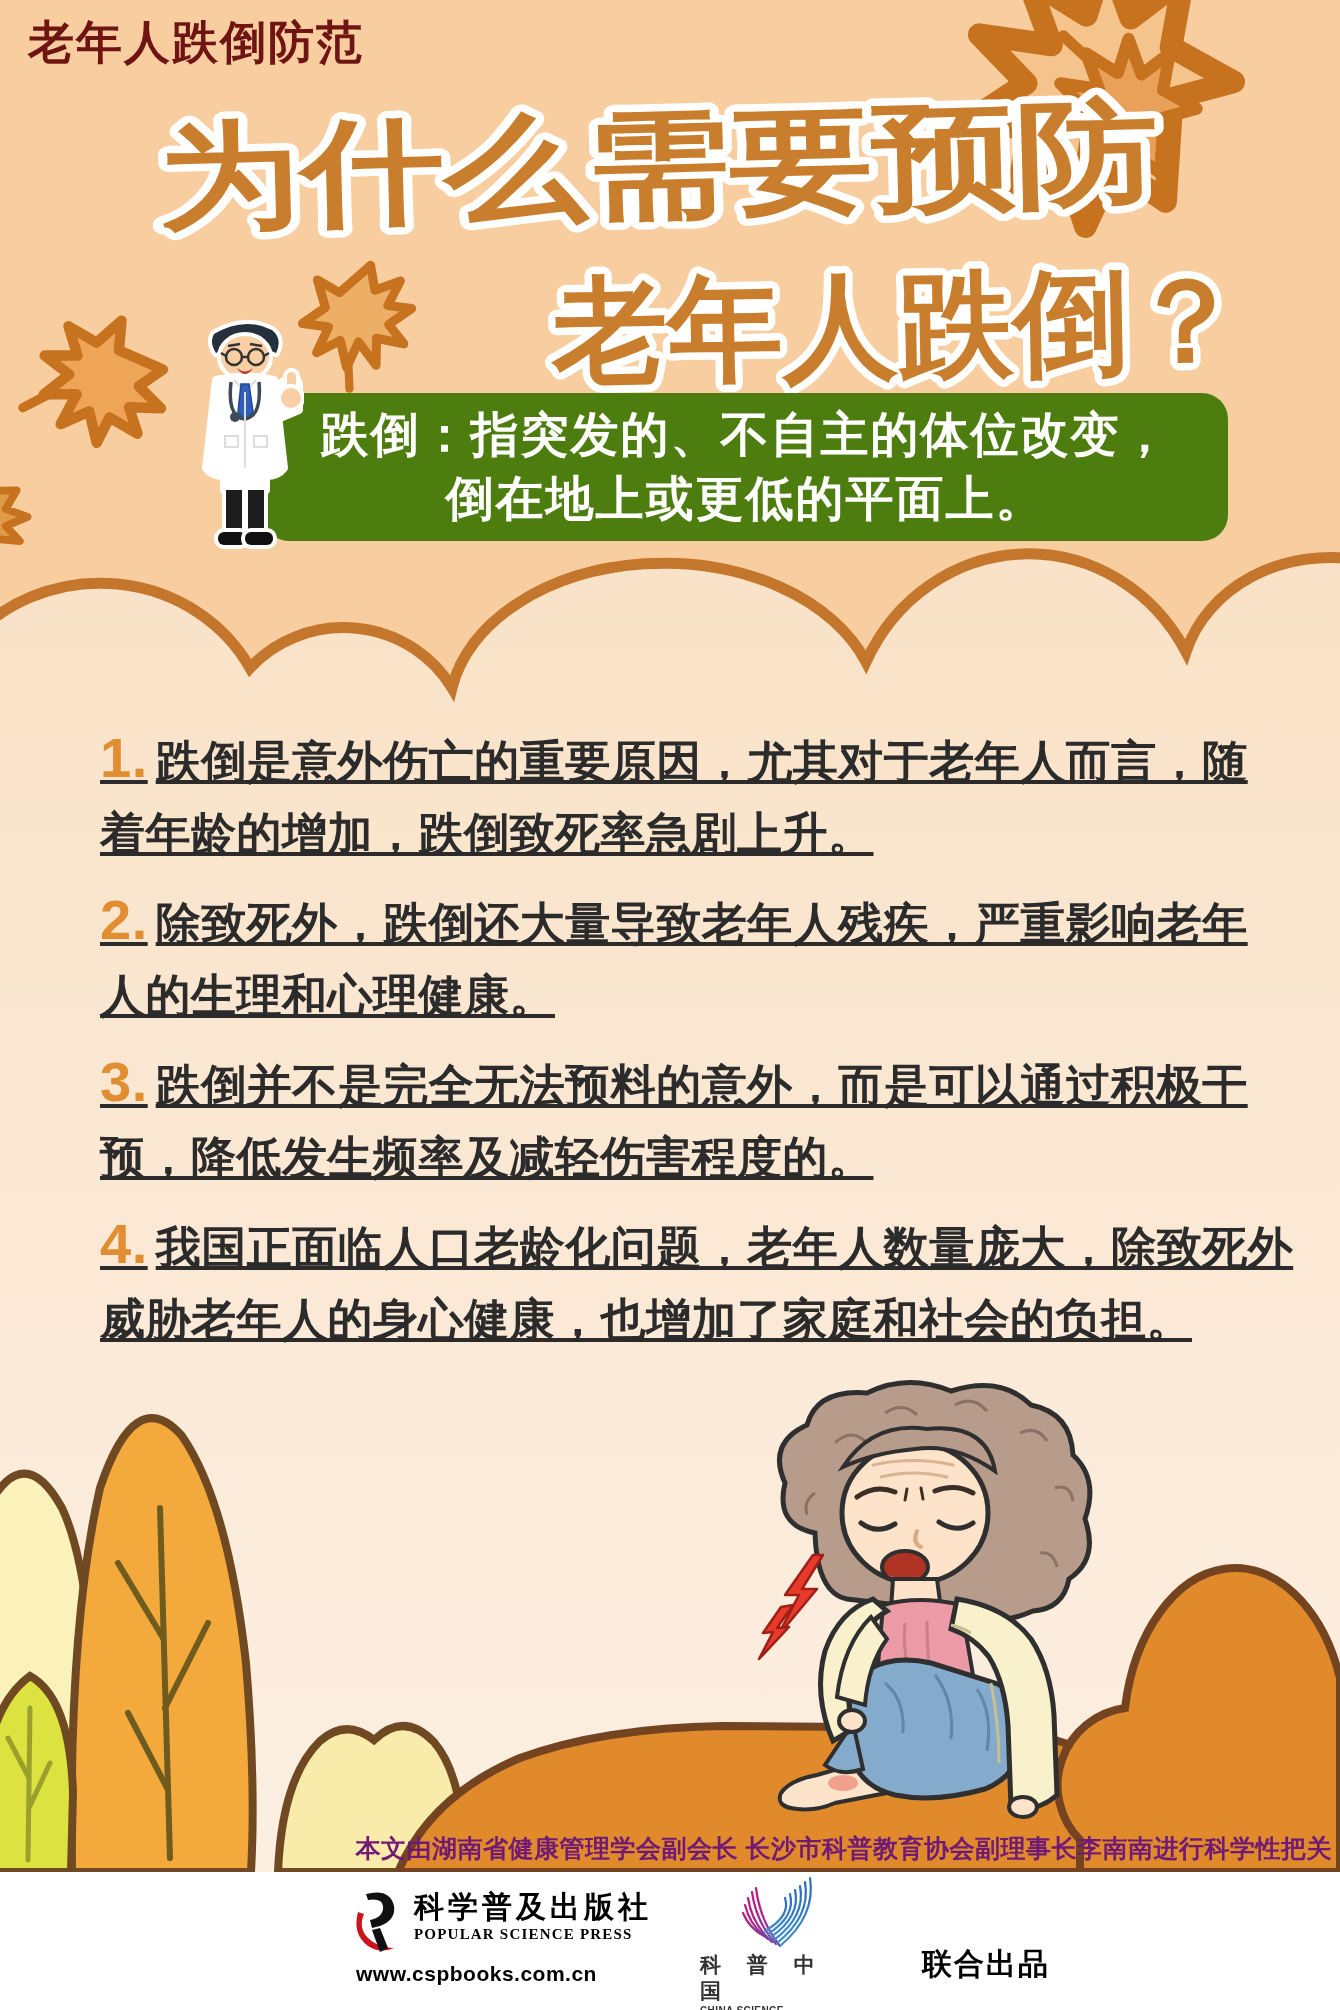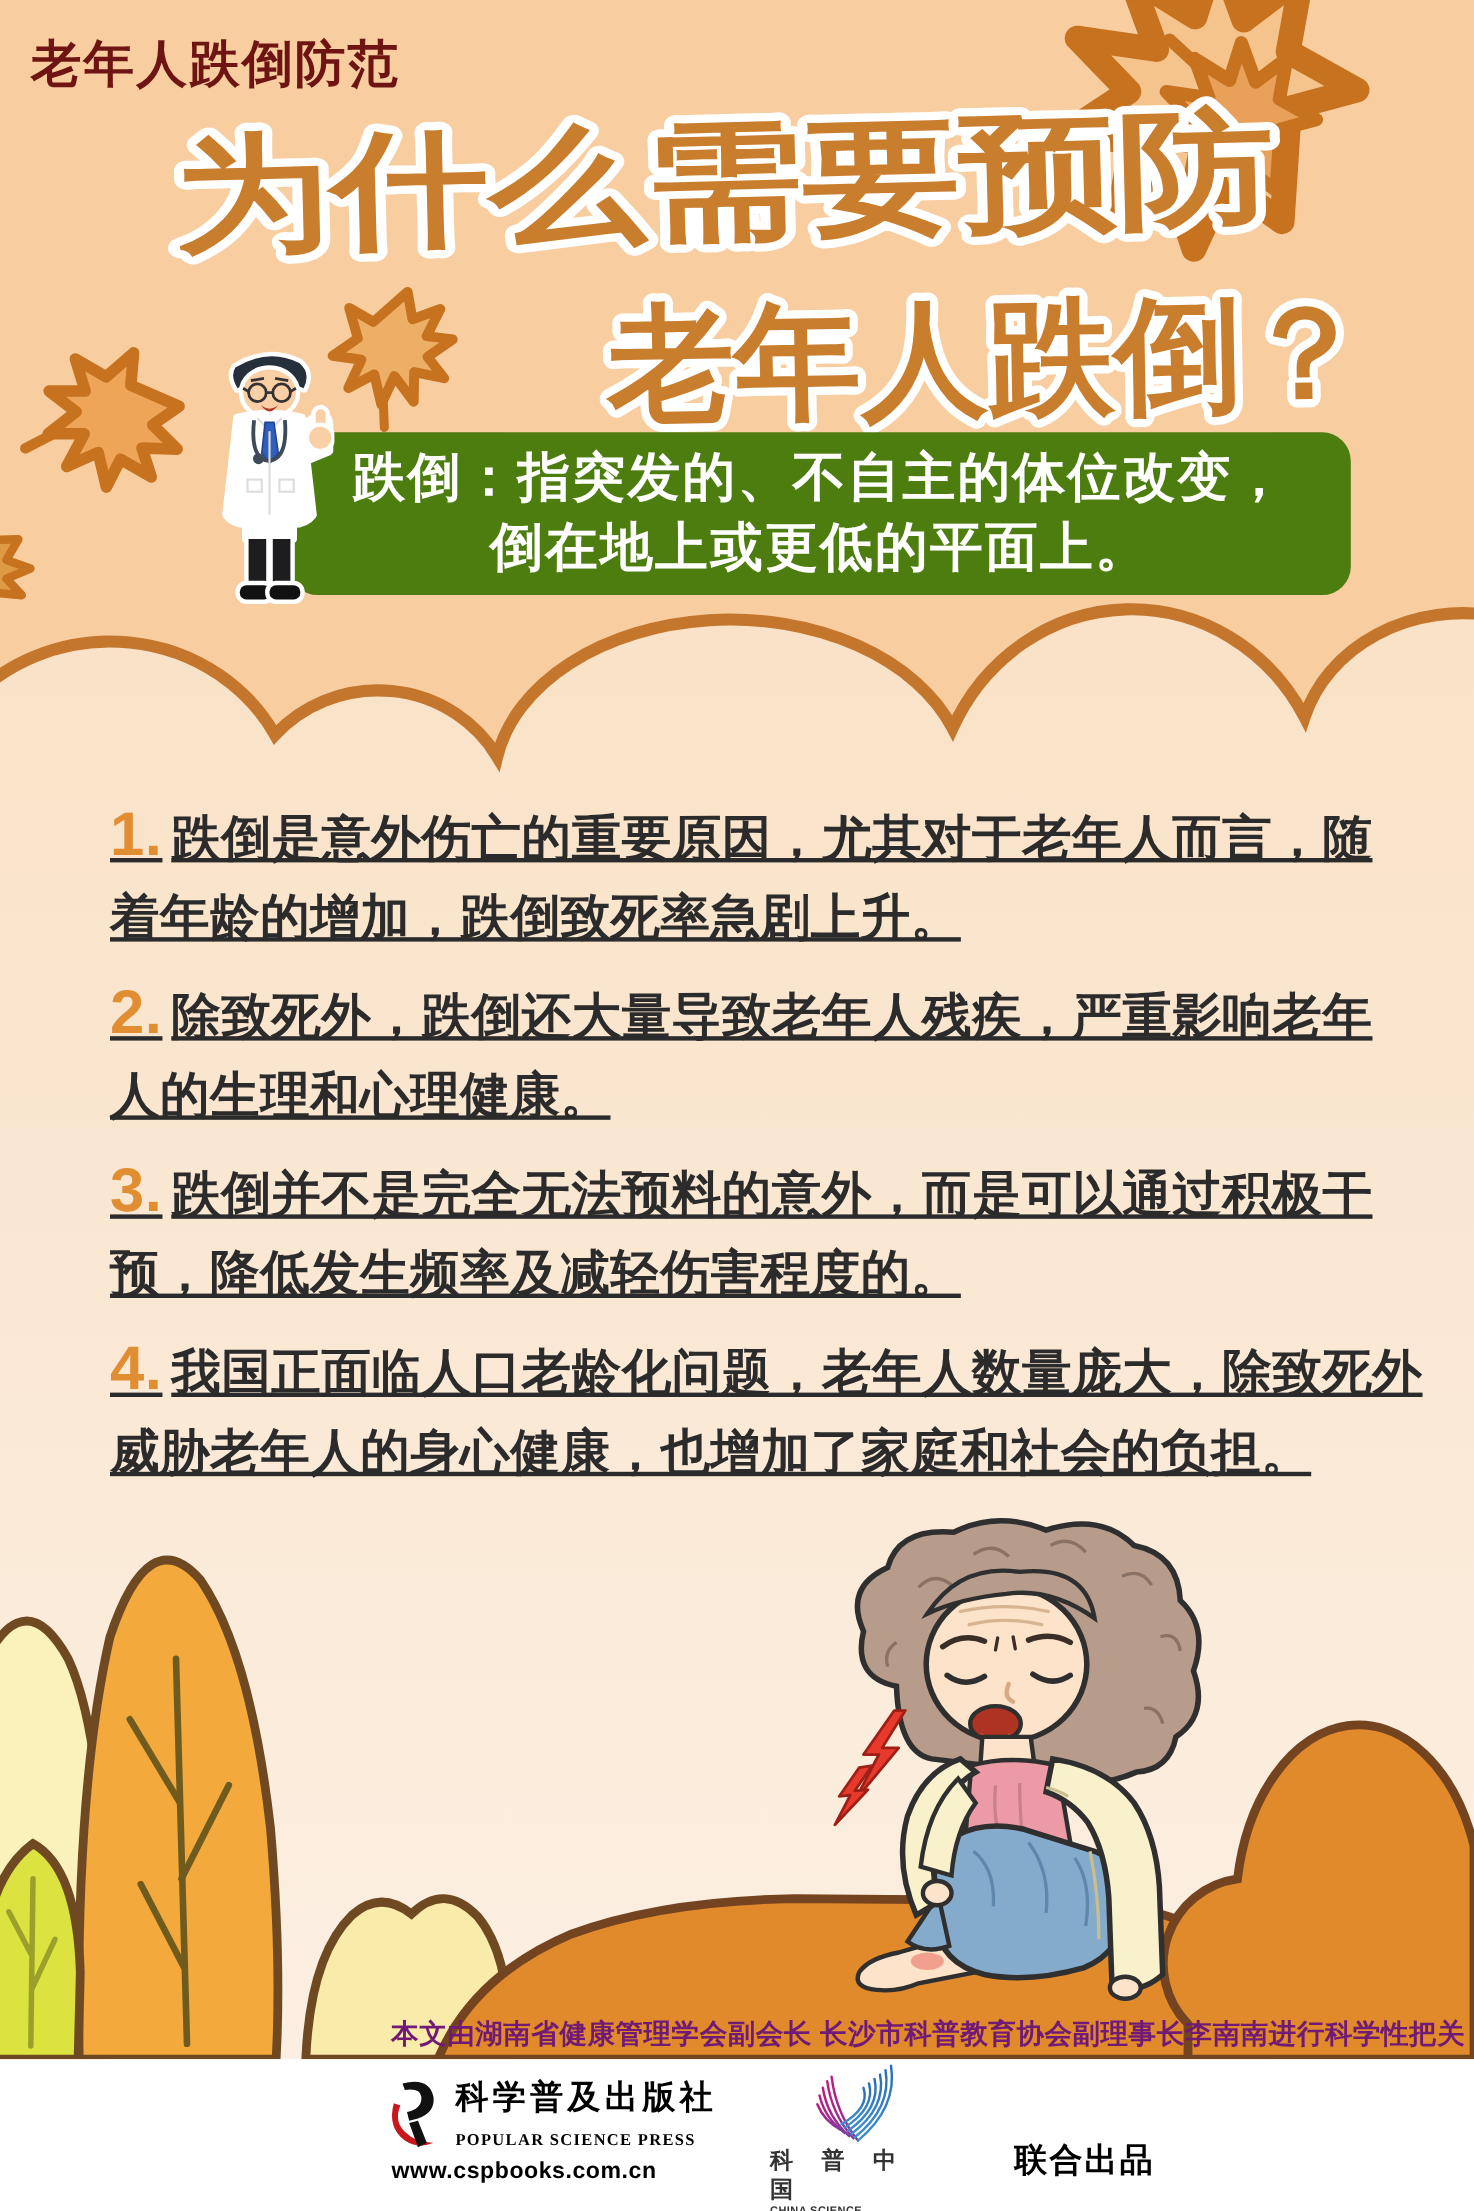--- a/index.html
+++ b/index.html
@@ -6,21 +6,21 @@
   .poster{
     position:relative;width:1340px;height:2010px;overflow:hidden;
     background:#F8CEA1;
     font-family:"Liberation Sans","DejaVu Sans",sans-serif;
   }
   .abs{position:absolute;}
   svg{display:block;}
 
   
   .tagline{
-    left:28px;top:28px;font-size:46px;font-weight:bold;color:#6E1412;letter-spacing:2px;
+    left:28px;top:12px;font-size:46px;font-weight:bold;color:#6E1412;letter-spacing:2px;
   }
 
   
   .title-svg{left:0;top:0;width:1340px;height:440px;}
   .title-text{
     font-family:"Liberation Sans","DejaVu Sans",sans-serif;
     font-weight:900;font-size:116px;fill:#C97E2E;
     stroke:#ffffff;stroke-width:15;paint-order:stroke;stroke-linejoin:round;
   }
 
@@ -39,21 +39,21 @@
   .pnum{font-size:56px;line-height:72px;font-weight:bold;color:#E18E33;margin-right:8px;}
 
   
   .attribution{
     right:8px;top:1832px;font-size:25px;font-weight:bold;color:#701a75;white-space:nowrap;letter-spacing:.5px;
   }
 
   
   .footer{left:0;top:1872px;width:1340px;height:138px;background:#ffffff;}
   .press-group{position:absolute;left:350px;top:18px;display:flex;align-items:flex-start;gap:12px;}
-  .press-names{display:flex;flex-direction:column;gap:12px;}
+  .press-names{display:flex;flex-direction:column;}
   .press-cn{font-family:"Liberation Serif","DejaVu Serif",serif;font-size:30px;font-weight:bold;color:#000;letter-spacing:4px;line-height:34px;}
   .press-en{font-family:"Liberation Serif","DejaVu Serif",serif;font-size:15px;font-weight:bold;color:#000;letter-spacing:1.2px;line-height:20px;}
   .press-url{position:absolute;left:356px;top:90px;font-size:21px;font-weight:bold;color:#000;letter-spacing:.5px;}
   .csc-group{position:absolute;left:700px;top:4px;width:160px;display:flex;flex-direction:column;align-items:center;}
   .csc-cn{font-size:21px;color:#333;letter-spacing:10px;line-height:26px;font-weight:bold;}
   .csc-en{font-size:10px;color:#333;letter-spacing:.4px;line-height:14px;font-weight:bold;}
   .joint{position:absolute;left:922px;top:72px;font-size:30px;font-weight:bold;color:#000;letter-spacing:2px;}
 </style>
 </head>
 <body>

